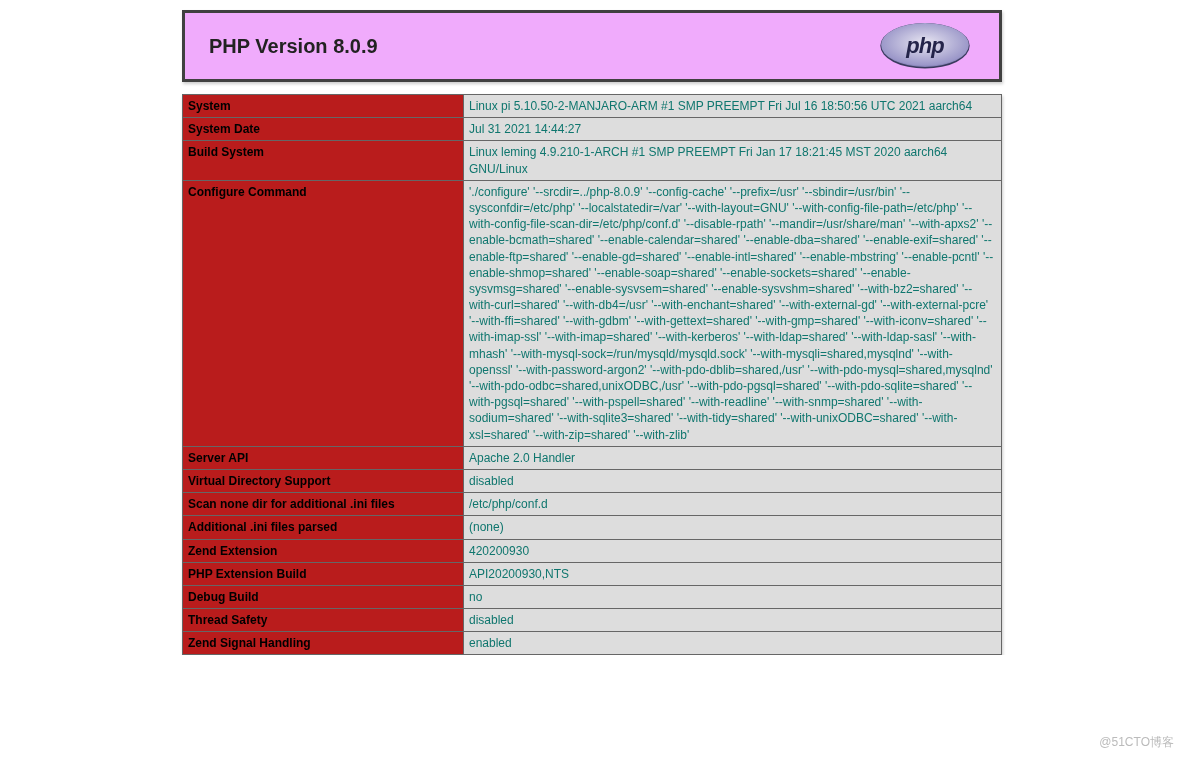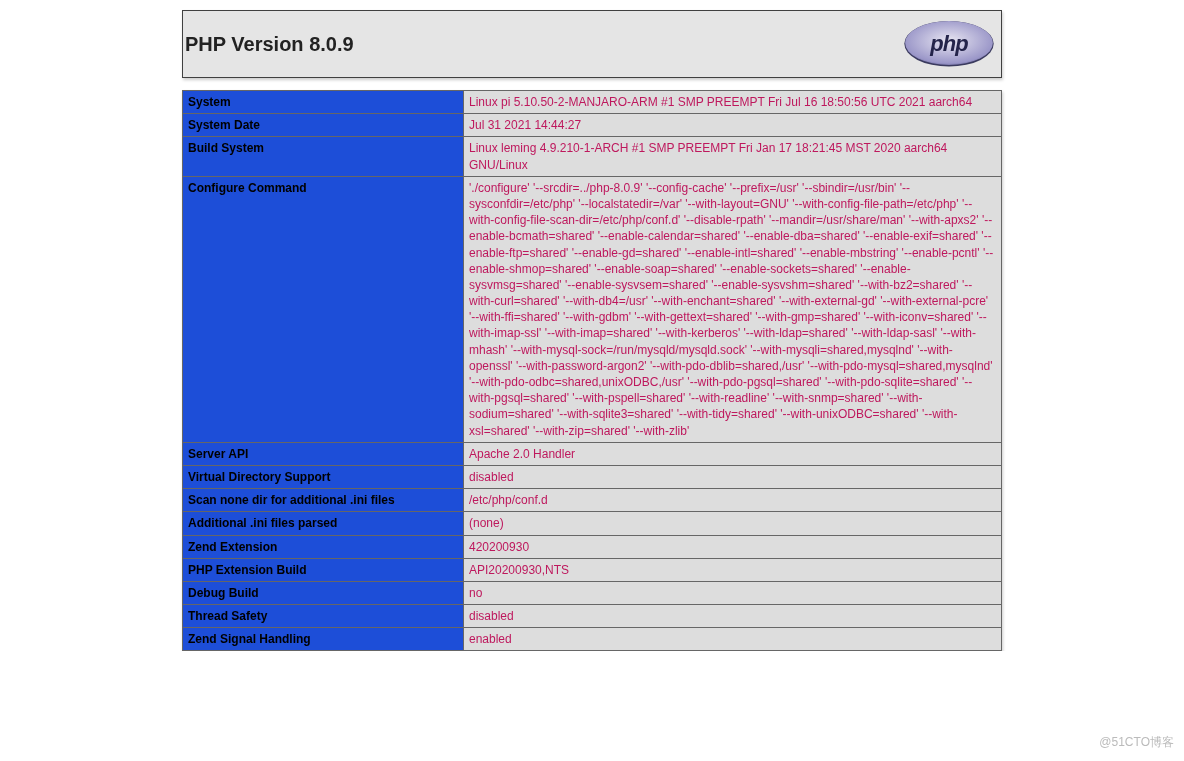--- a/index.html
+++ b/index.html
@@ -7,27 +7,27 @@
     padding: 0;
     background: #fff;
     font-family: sans-serif;
     font-size: 12px;
   }
   .container {
     width: 820px;
     margin: 10px auto 0 auto;
   }
   .header {
-    background: #e5e5e5;
-    border: 1px solid #404040;
+    background: #f0abfc;
+    border: 3px solid #404040;
     box-shadow: 1px 2px 3px #ccc;
     display: flex;
     justify-content: space-between;
     align-items: center;
-    padding: 0 0;
+    padding: 0 22px;
     height: 66px;
     margin-bottom: 12px;
   }
   .header h1 {
     font-size: 20px;
     margin: 0 0 0 2px;
     color: #222;
     font-weight: bold;
   }
   .php-logo {
@@ -40,28 +40,28 @@
     box-shadow: 1px 2px 3px #ccc;
   }
   td {
     border: 1px solid #666;
     padding: 3px 5px;
     vertical-align: baseline;
     font-size: 12px;
     line-height: 1.35;
   }
   td.e {
-    background: #1d4ed8;
+    background: #b91c1c;
     font-weight: bold;
     width: 270px;
     color: #000;
   }
   td.v {
     background: #ddd;
-    color: #be185d;
+    color: #0f766e;
     word-break: break-word;
   }
   .watermark {
     position: fixed;
     right: 10px;
     bottom: 10px;
     color: #bbb;
     font-size: 12px;
     font-family: Arial, sans-serif;
   }

